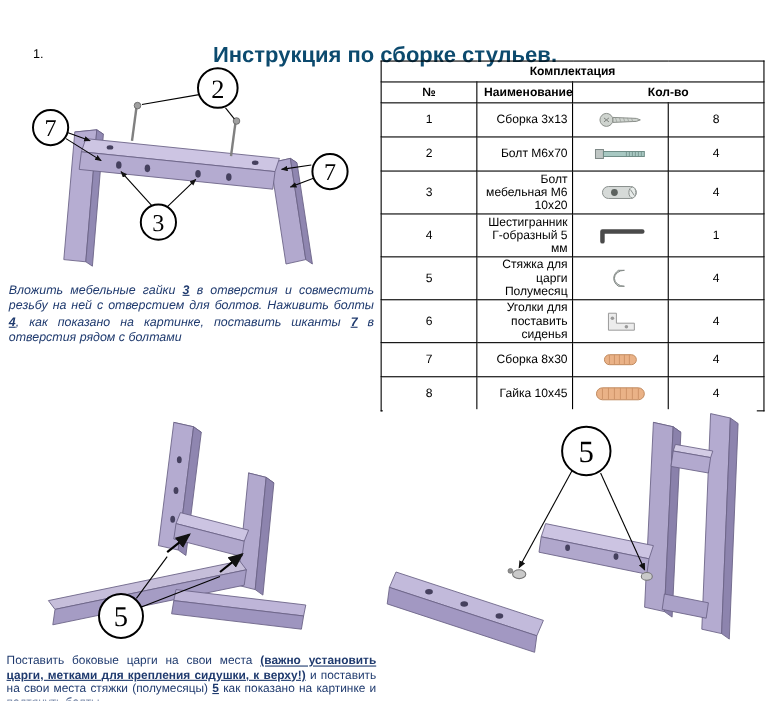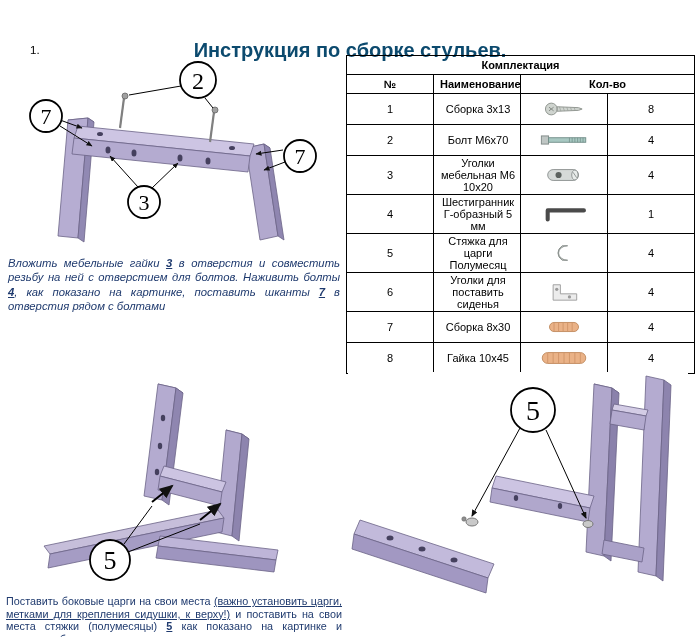--- a/index.html
+++ b/index.html
@@ -15,21 +15,21 @@
   .diagram-1 { margin-top:2px; }
 
   .instr { font-size:11.3px; line-height:1.28; color:#1f3a6e; text-align:justify; margin-top:2px;font-style:italic; }
 
   .table-wrap { position:absolute; left:346px; top:55px; width:349px; }
   table { border-collapse:collapse; width:100%; font-size:11px; color:#000; table-layout:fixed; }
   th, td { border:1px solid #000; padding:1px 4px; overflow:hidden; }
   th { font-weight:bold; text-align:center; height:19px; }
   td { height:31px; }
   .c-num  { width:28px;  text-align:center; }
-  .c-name { width:190px; text-align:center; padding-left:6px; }
+  .c-name { width:190px; text-align:right; padding-left:6px; }
   .c-icon { width:72px;  text-align:center; vertical-align:middle; }
   .c-qty  { width:30px;  text-align:center; }
   .c-icon svg { display:inline-block; vertical-align:middle; }
 
   .diagram-bl { position:absolute; left:10px;  top:374px; }
   .diagram-br { position:absolute; left:348px; top:372px; }
   .diagram-bl svg, .diagram-br svg { background:#fff; }
 
   .instr2 { position:absolute; left:6px; top:595px; width:336px; font-size:10.8px;
             line-height:1.18; color:#1f3a6e; text-align:justify; }
@@ -155,21 +155,21 @@
             <svg viewBox="0 0 64 22" width="58" height="20">
               <rect x="7" y="6.5" width="8" height="9" fill="#bfc6c4" stroke="#7e8886"></rect>
               <rect x="15" y="8.5" width="41" height="5" fill="#a8c8c2" stroke="#6f8d87"></rect>
               <path d="M38 8.5 L38 13.5 M41 8.5 L41 13.5 M44 8.5 L44 13.5 M47 8.5 L47 13.5 M50 8.5 L50 13.5 M53 8.5 L53 13.5" stroke="#6f8d87" stroke-width="0.8"></path>
             </svg>
           </td>
           <td class="c-qty">4</td>
         </tr>
         <tr>
           <td class="c-num">3</td>
-          <td class="c-name">Уголки мебельная М6 10х20</td>
+          <td class="c-name">Болт мебельная М6 10х20</td>
           <td class="c-icon">
             <svg viewBox="0 0 64 22" width="58" height="20">
               <rect x="14" y="5" width="34" height="12" rx="6" fill="#d6dad8" stroke="#8a908e"></rect>
               <ellipse cx="44" cy="11" rx="3.5" ry="5.5" fill="#e8ecea" stroke="#8a908e"></ellipse>
               <line x1="42" y1="8" x2="46" y2="14" stroke="#8a908e"></line>
               <circle cx="26" cy="11" r="3.4" fill="#5c625f"></circle>
             </svg>
           </td>
           <td class="c-qty">4</td>
         </tr>
@@ -336,15 +336,15 @@
 
       <g>
         <line x1="172" y1="56" x2="124" y2="144" stroke="#000" stroke-width="1" marker-end="url(#m3)"></line>
         <line x1="198" y1="58" x2="238" y2="146" stroke="#000" stroke-width="1" marker-end="url(#m3)"></line>
         <circle cx="185" cy="38" r="22" fill="#fff" stroke="#000" stroke-width="1.8"></circle>
         <text class="callout-text" x="185" y="48" font-size="28" text-anchor="middle">5</text>
       </g>
     </svg>
   </div>
 
-  <p class="instr2"><span>Поставить боковые царги на свои места </span><span style="font-weight: normal; text-decoration: underline;">(важно установить царги, метками для крепления сидушки, к верху!)</span><span> и поставить на свои места стяжки (полумесяцы) </span><span style="font-weight: bold; text-decoration: underline;">5</span><span> как показано на картинке и подтянуть болты.</span></p>
+  <p class="instr2"><span>Поставить боковые царги на свои места </span><span style="font-weight: bold; text-decoration: underline;">(важно установить царги, метками для крепления сидушки, к верху!)</span><span> и поставить на свои места стяжки (полумесяцы) </span><span style="font-weight: bold; text-decoration: underline;">5</span><span> как показано на картинке и подтянуть болты.</span></p>
 
 </div>
 
 </body></html>

